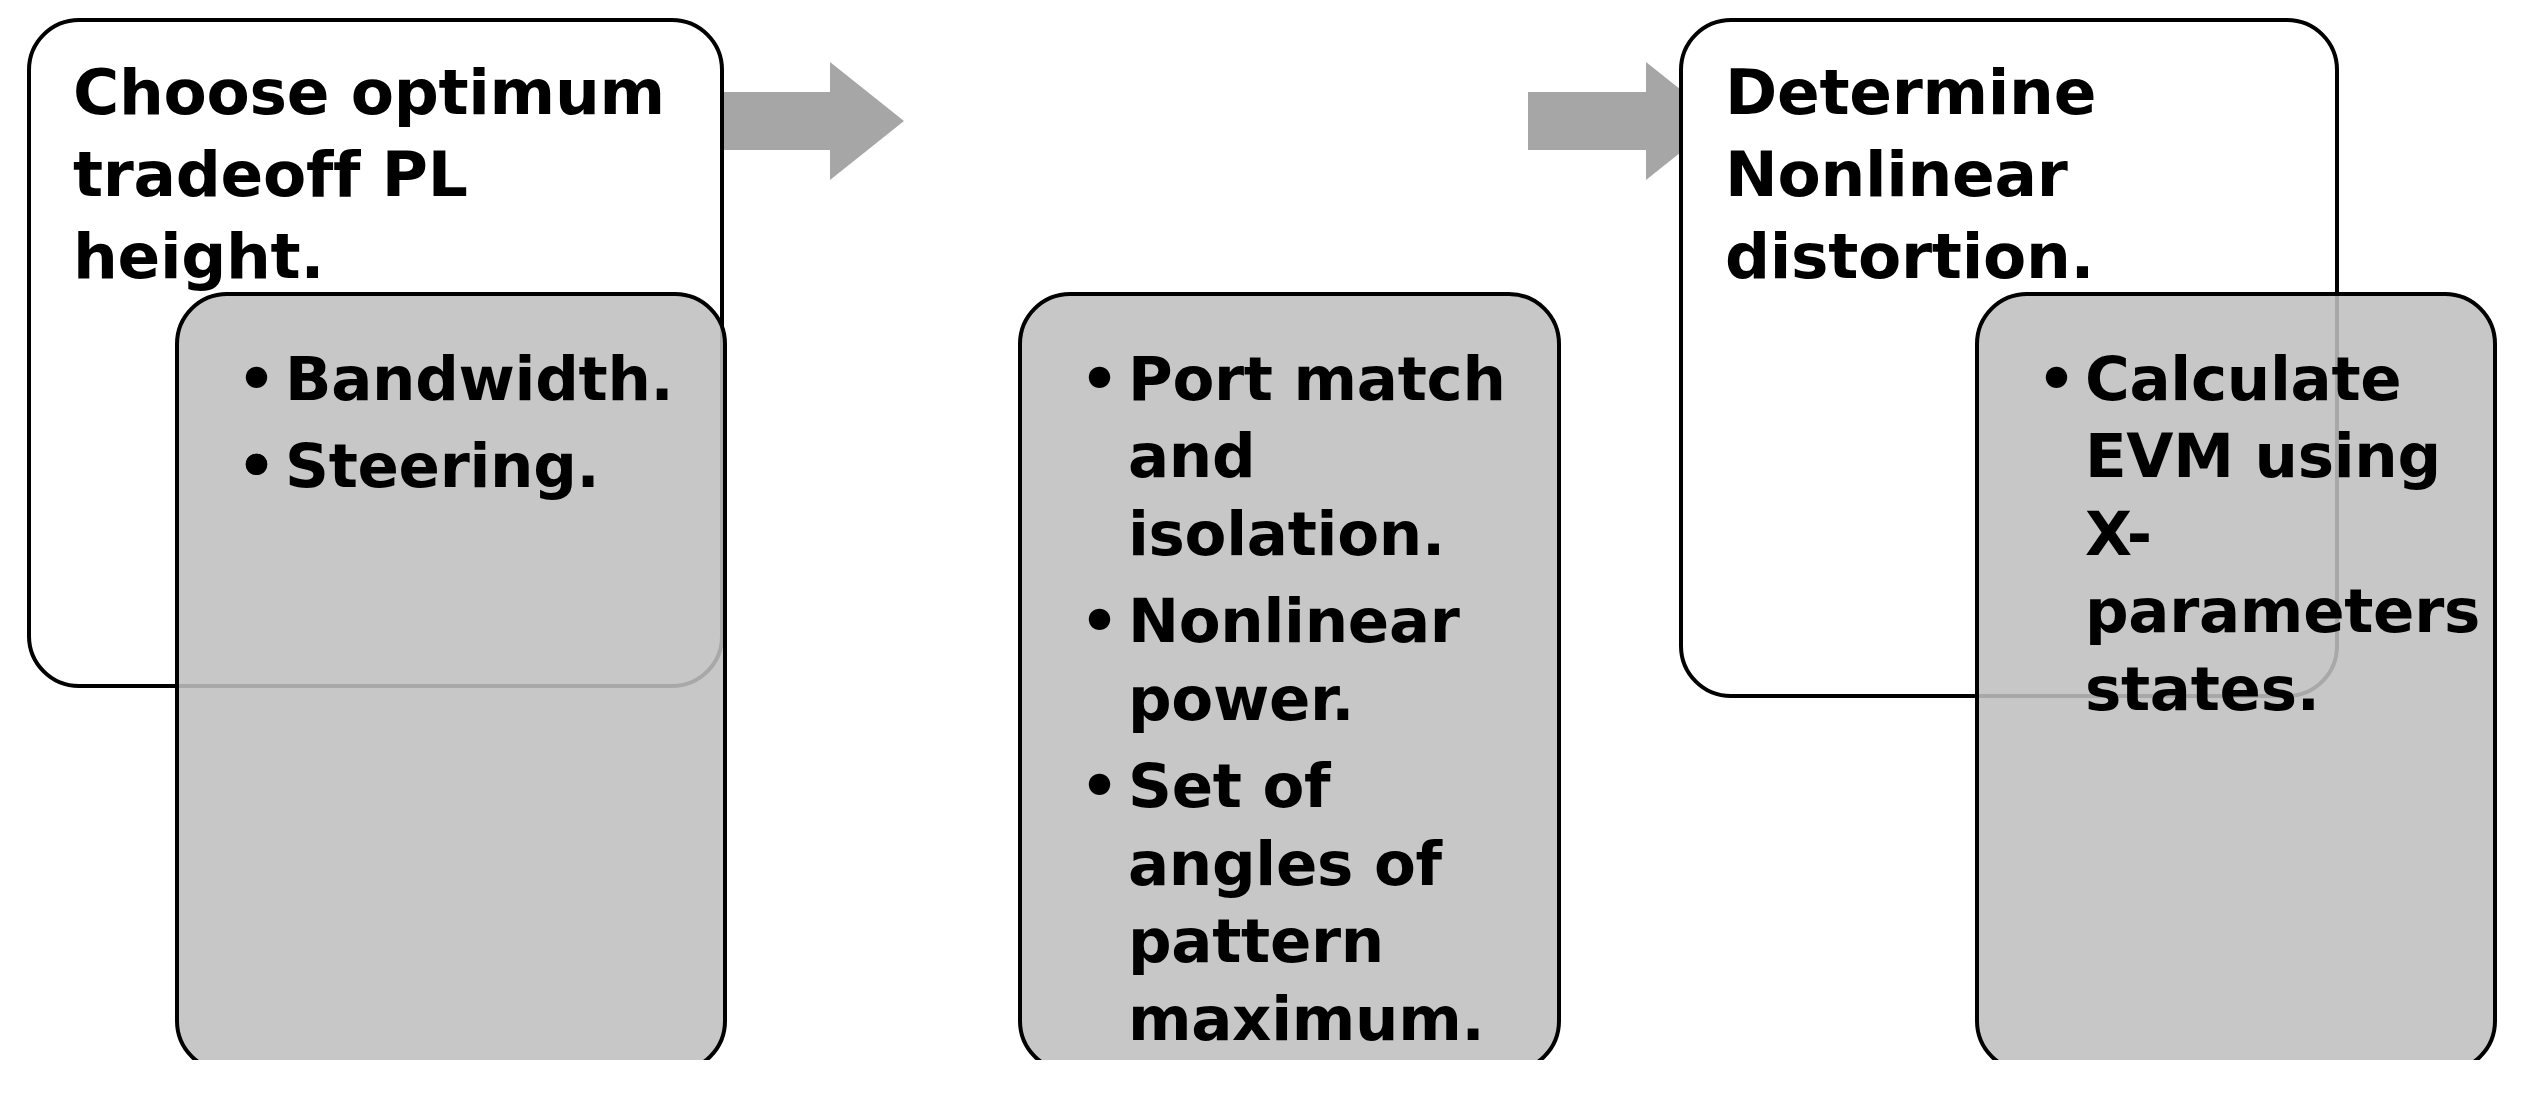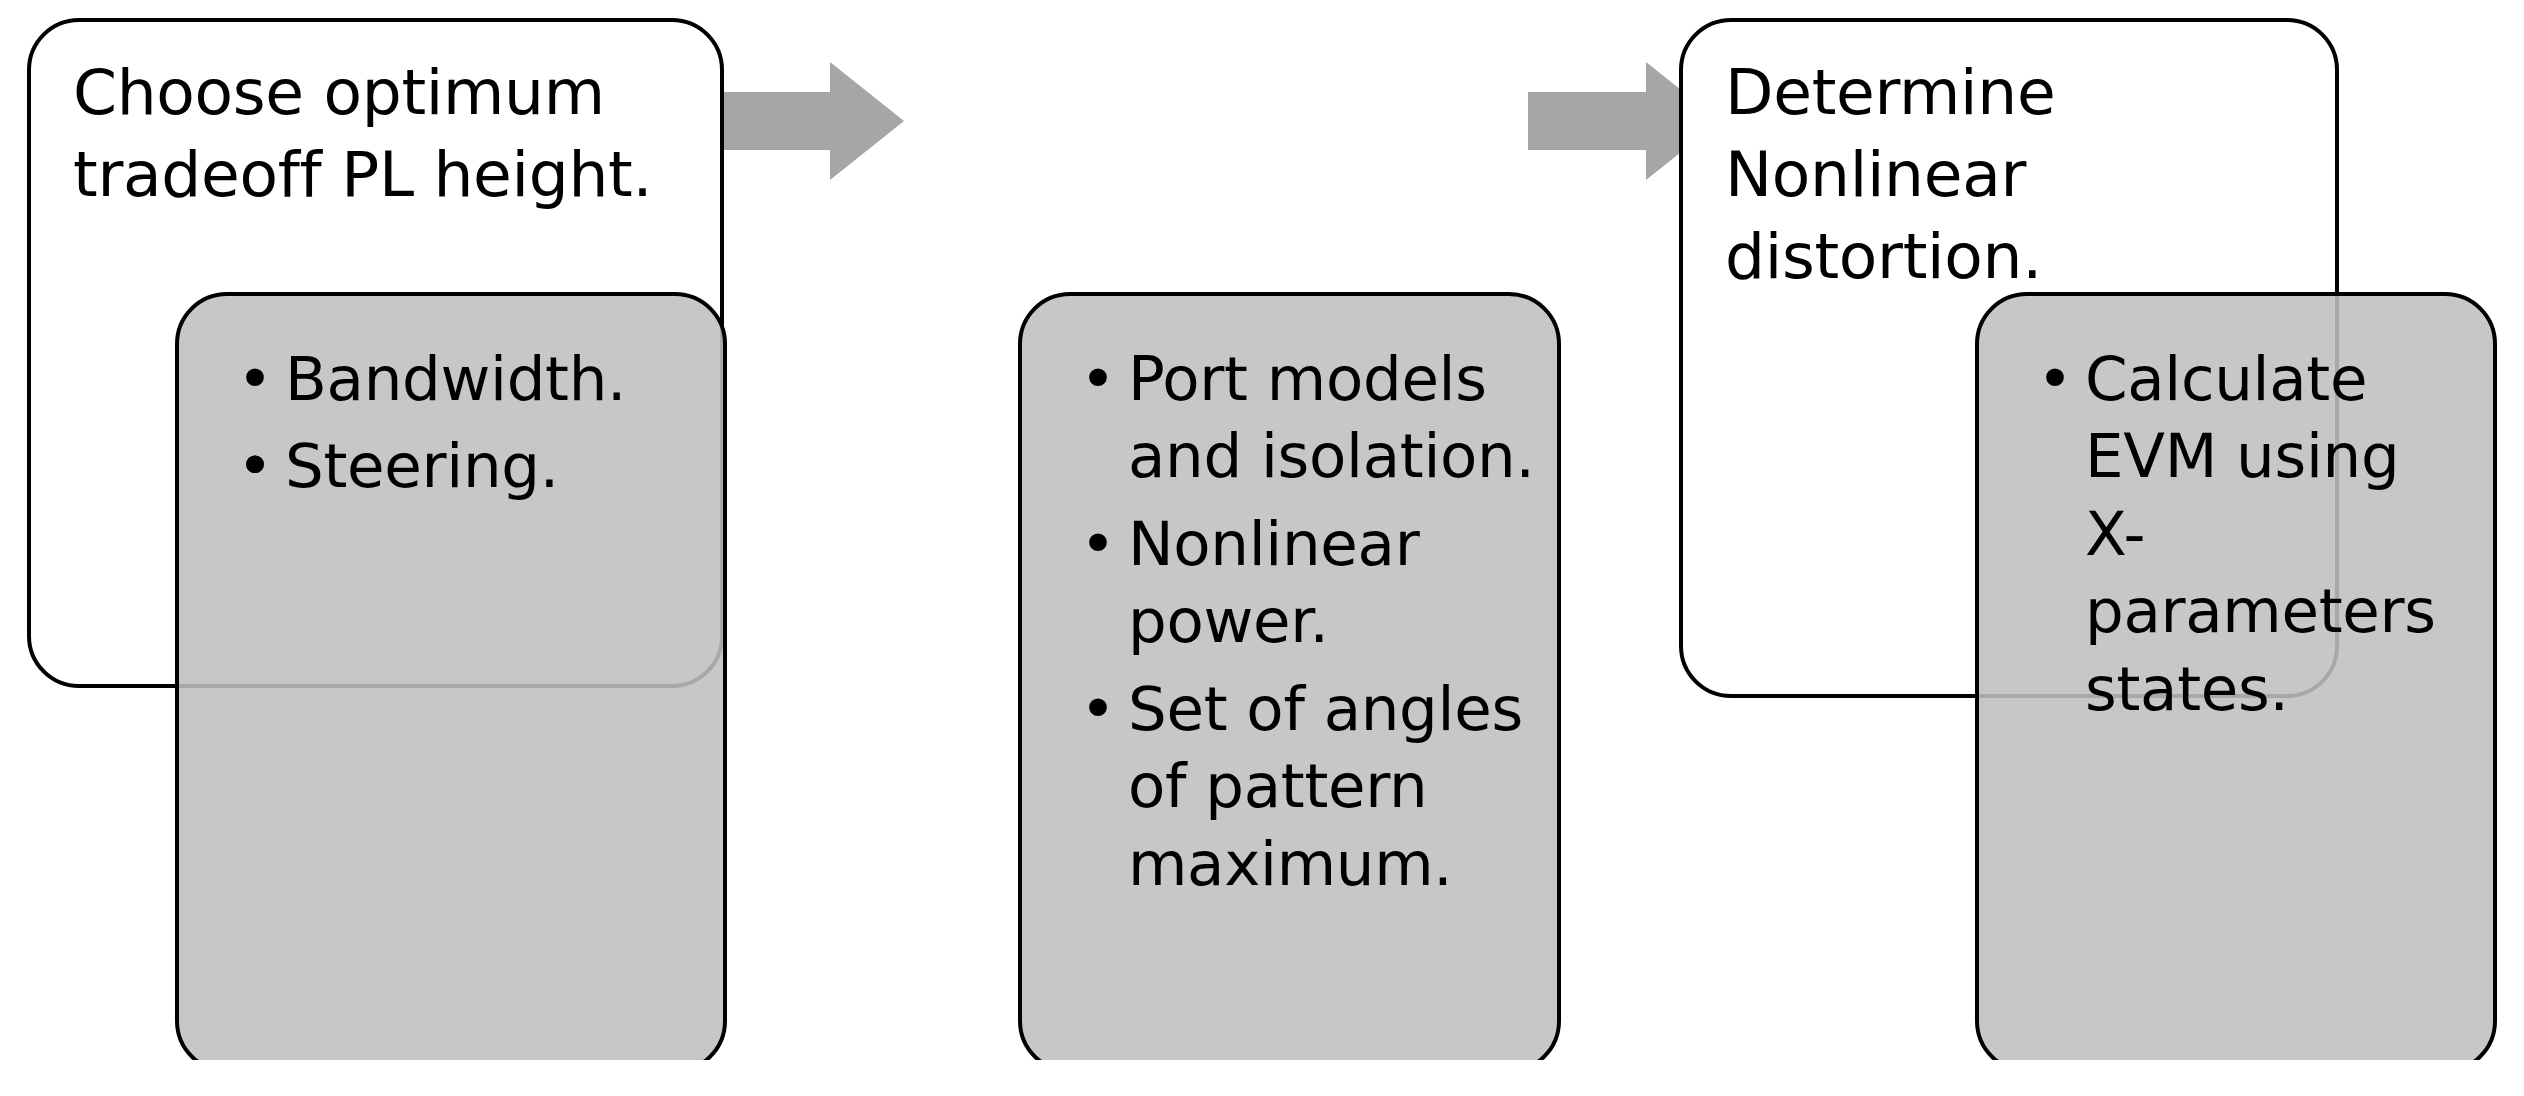--- a/index.html
+++ b/index.html
@@ -10,20 +10,21 @@
   }
   body {
     font-family: "DejaVu Sans", "Liberation Sans", sans-serif;
   }
   #canvas {
     position: relative;
     width: 2524px;
     height: 1060px;
     background: #ffffff;
     overflow: hidden;
+    font-weight: bold;
   }
 
   
   .step-card {
     position: absolute;
     box-sizing: border-box;
     background: #ffffff;
     border: 4px solid #000000;
     border-radius: 52px;
     z-index: 2;
@@ -112,21 +113,21 @@
     <svg viewBox="0 0 192 118" preserveAspectRatio="none" aria-hidden="true">
       <polygon points="0,30 118,30 118,0 192,59 118,118 118,88 0,88" fill="#a6a6a6"></polygon>
     </svg>
   </div>
 
 
   <div class="detail-card" style="left:1018px; top:292px; width:543px; height:781px;">
     <ul class="detail-list">
       <li>
         <span class="bullet">•</span>
-        <span>Port models and isolation.</span>
+        <span>Port match and isolation.</span>
       </li>
       <li>
         <span class="bullet">•</span>
         <span>Nonlinear power.</span>
       </li>
       <li>
         <span class="bullet">•</span>
         <span>Set of angles of pattern maximum.</span>
       </li>
     </ul>

